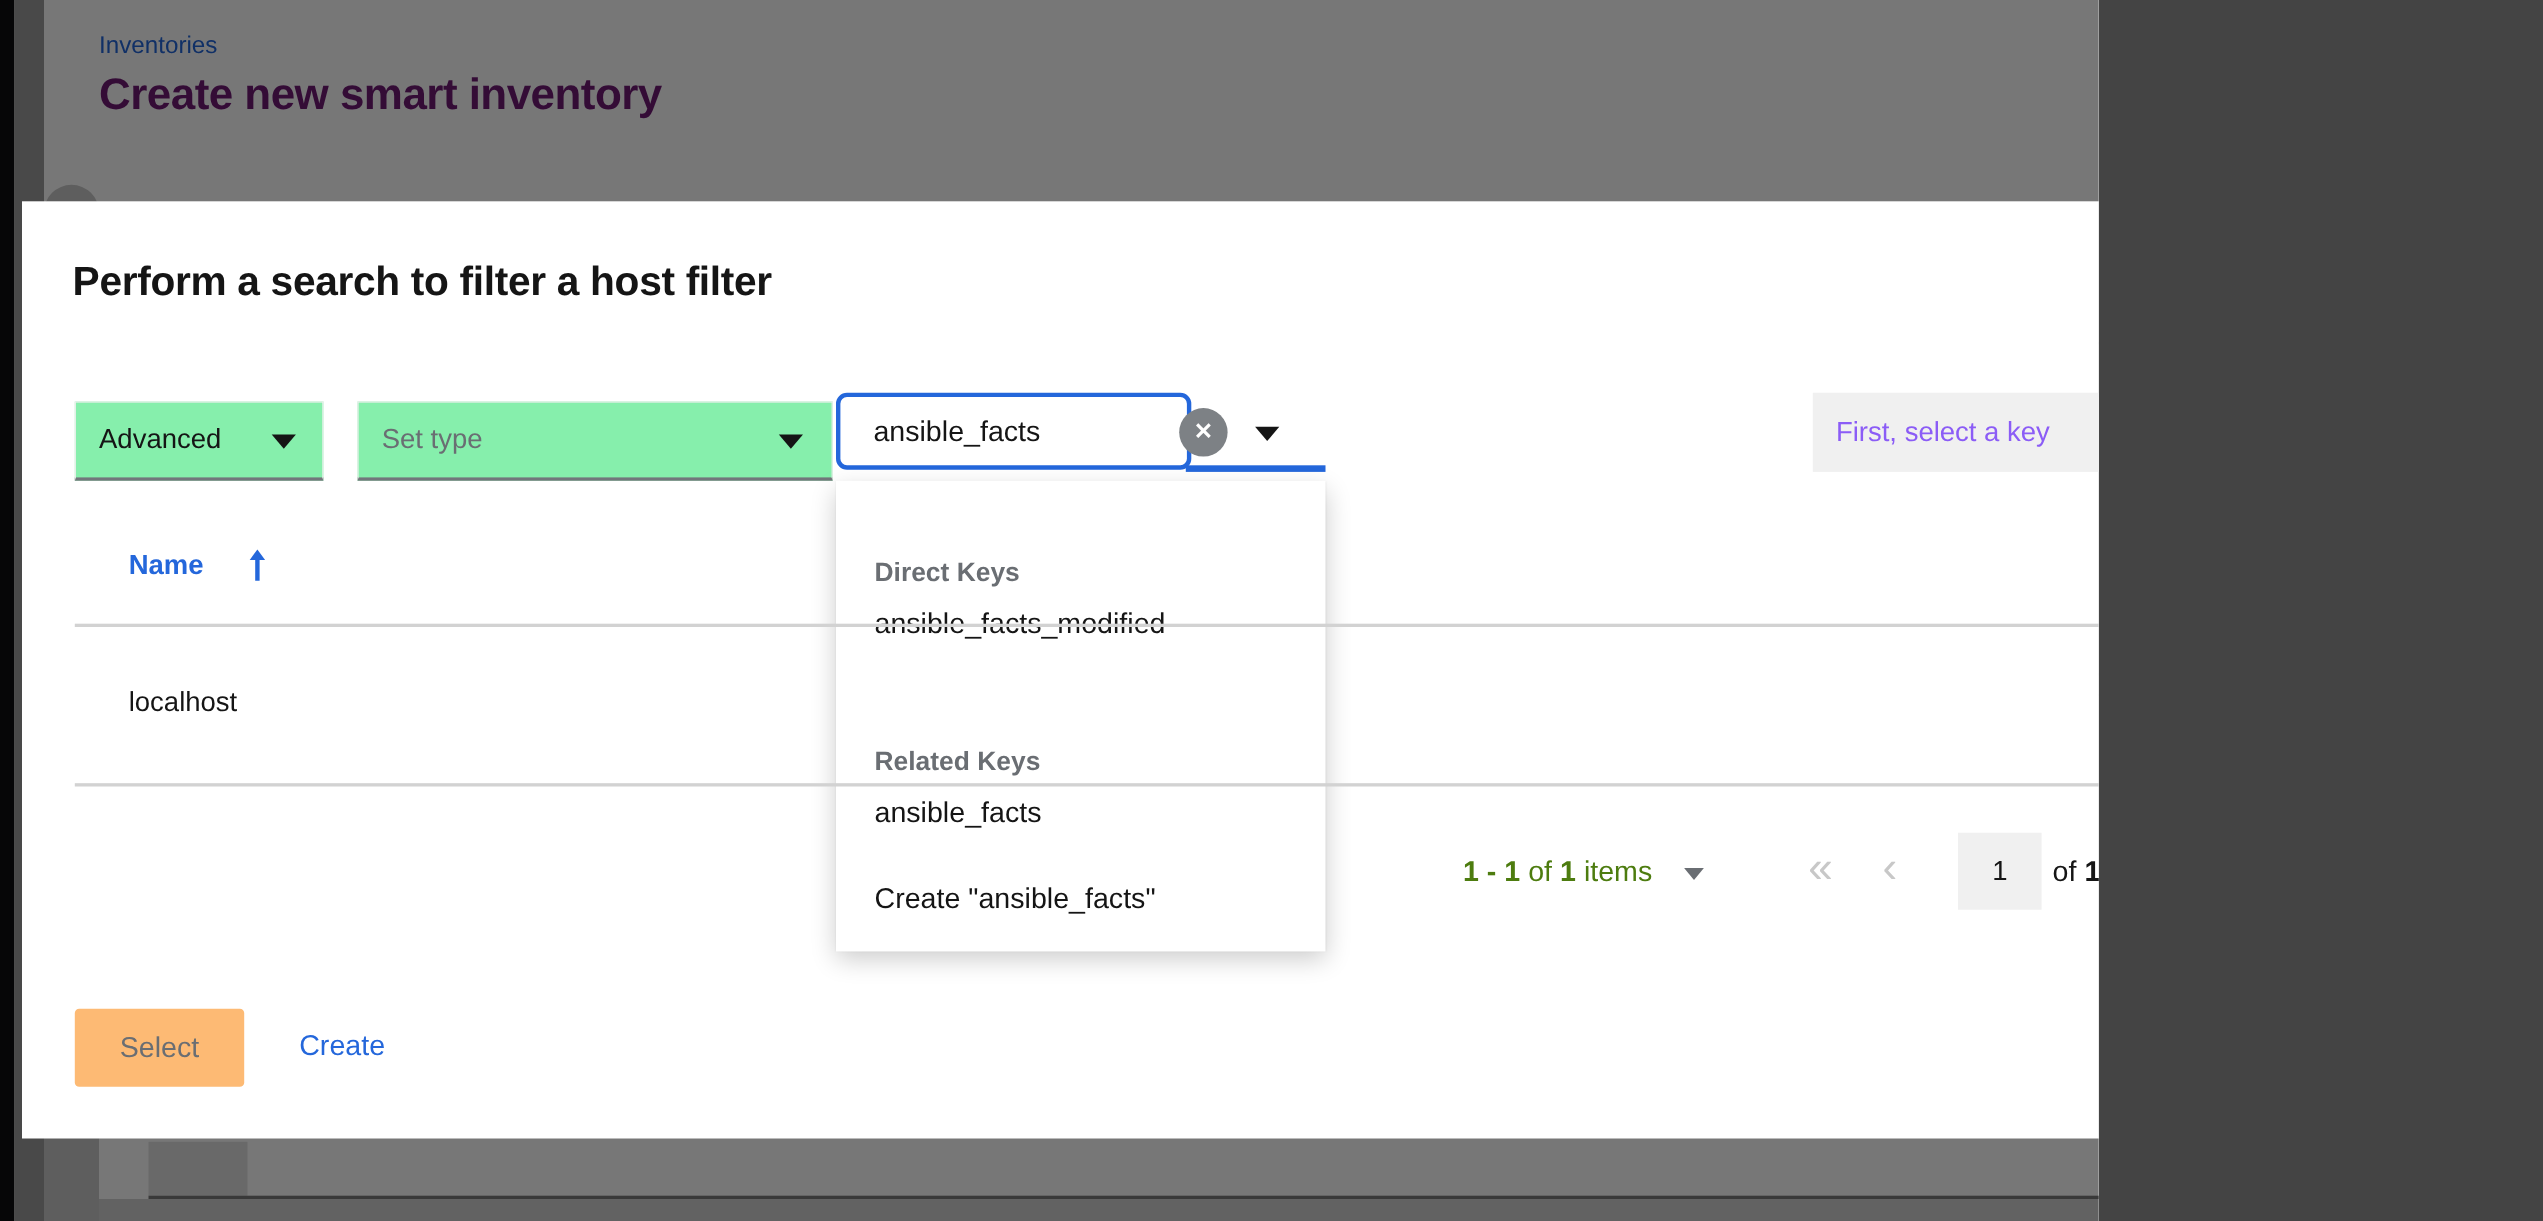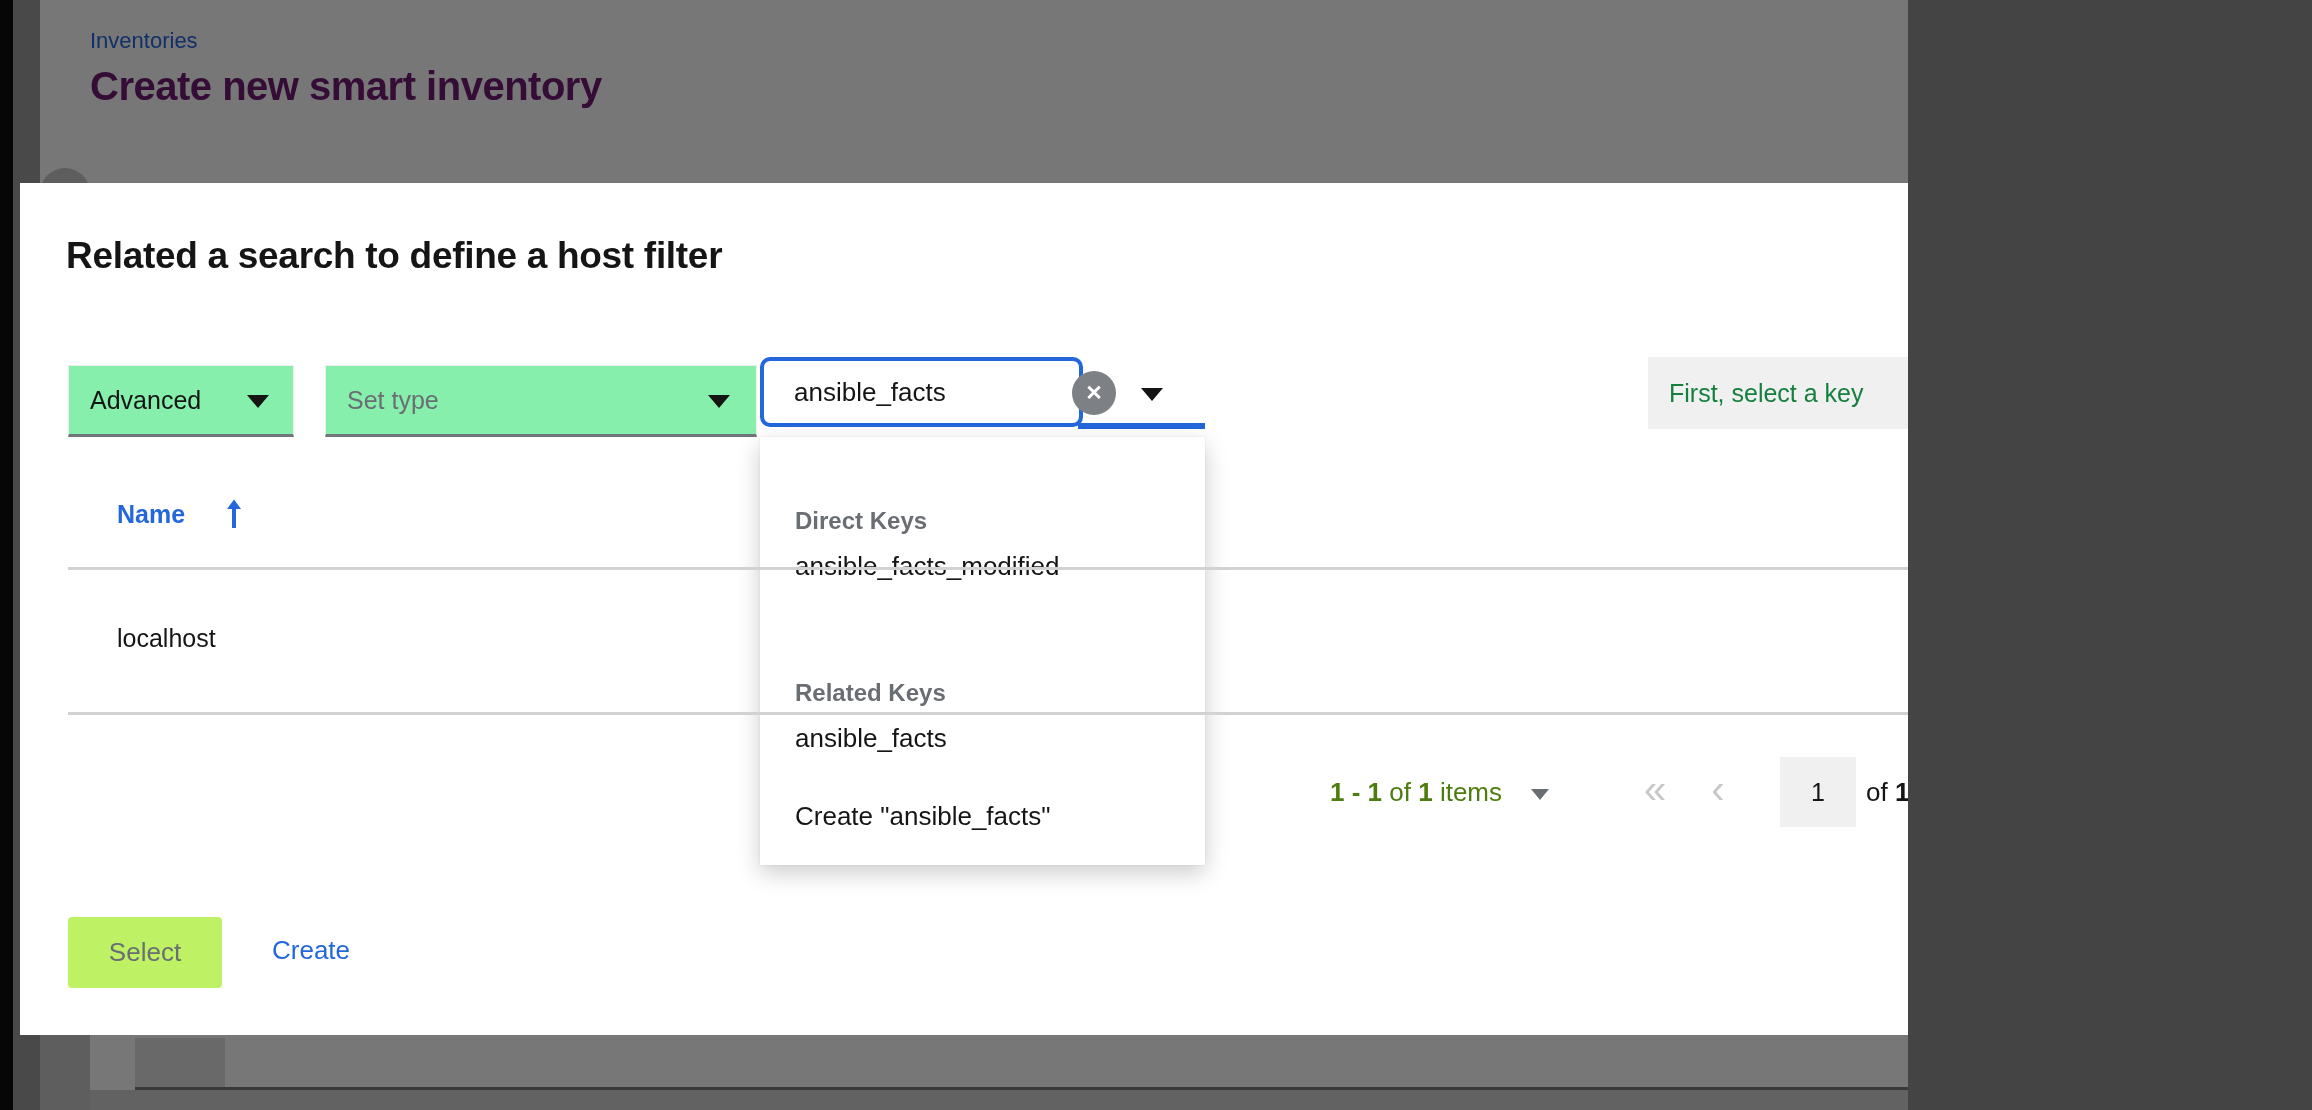--- a/index.html
+++ b/index.html
@@ -52,21 +52,21 @@
   .combo { left:740px; top:174px; width:445px; height:72px; background:#fff; }
   .combo-underline { position:absolute; left:318px; bottom:0; width:127px; height:6px; background:var(--accent,#2467db); }
   .combo-input { position:absolute; left:0; top:0; width:323px; height:70px;
                  border:4px solid var(--accent,#2467db); border-radius:10px; background:#fff; }
   .combo-input .val { position:absolute; left:30px; top:50%; transform:translateY(-50%); font-size:26px; color:#151515; white-space:nowrap; }
   .clear-btn { position:absolute; left:312px; top:14px; width:44px; height:44px; border:none; border-radius:50%;
                background:#7d8185; color:#fff; font-size:21px; font-weight:700; line-height:44px; text-align:center; cursor:pointer; }
   .combo .caret { left:381px; }
 
   .search-box { left:1628px; top:174px; width:440px; height:72px; background:#f0f0f0; }
-  .search-box .tb-label { color:#15803d; }
+  .search-box .tb-label { color:#8b5cf6; }
   .search-icon { position:absolute; right:28px; top:14px; }
 
   .help-btn { left:2092px; top:186px; width:48px; height:48px; border:none; border-radius:50%; background:#6a6e73;
               color:#fff; font-size:28px; font-weight:700; line-height:48px; text-align:center; cursor:pointer; }
 
   
   .menu { left:740px; top:254px; width:445px; height:428px; background:#fff;
           box-shadow:0 8px 22px rgba(0,0,0,0.20), 0 0 2px rgba(0,0,0,0.08); }
   .menu-group { position:absolute; left:35px; font-size:24px; font-weight:700; color:#6a6e73; white-space:nowrap;margin-top:32px; }
   .menu-item  { position:absolute; left:35px; font-size:26px; color:#151515; white-space:nowrap; cursor:pointer; }
@@ -85,21 +85,21 @@
   .caret-sm { display:inline-block; width:0; height:0; margin-left:22px; vertical-align:middle;
               border-left:9px solid transparent; border-right:9px solid transparent; border-top:11px solid #6a6e73; }
   .pag-arrow { top:586px; width:44px; height:44px; font-size:40px; line-height:40px; text-align:center;
                color:#c8c8c8; cursor:default; }
   .pg-first { left:1613px; } .pg-prev { left:1676px; } .pg-next { left:1996px; } .pg-last { left:2058px; }
   .page-input { left:1760px; top:574px; width:76px; height:70px; background:#f0f0f0; border:none;
                 font-size:25px; color:#151515; text-align:center; line-height:70px; }
   .page-of { left:1846px; top:594px; font-size:26px; color:#151515; white-space:nowrap; }
 
   
-  .select-btn { left:48px; top:734px; width:154px; height:71px; background:#bef264; border:none; border-radius:4px;
+  .select-btn { left:48px; top:734px; width:154px; height:71px; background:#fdba74; border:none; border-radius:4px;
                 font-size:26px; color:#6a6e73; cursor:not-allowed; }
   .cancel-link { left:252px; top:752px; font-size:26px; color:var(--accent,#2467db); text-decoration:none; cursor:pointer; }
 
   
   .mscroll-track { left:2210px; top:100px; width:28px; height:380px; background:#f7f7f7; border:1px solid #ededed; }
   .mscroll-thumb { left:2214px; top:106px; width:19px; height:368px; background:#c2c2c2; border-radius:10px; }
 </style>
 </head>
 <body>
 
@@ -117,21 +117,21 @@
     <div class="abs bg-line-d"></div>
     <div class="abs bg-tab"></div>
     <div class="abs bg-editor-border"></div>
     <div class="abs bg-editor-area"></div>
   </div>
 
   <div class="backdrop"></div>
 
   <div class="modal">
 
-    <div class="abs modal-title">Related a search to define a host filter</div>
+    <div class="abs modal-title">Perform a search to filter a host filter</div>
     <button class="abs close-btn">✕</button>
 
     <div class="abs tb-select sel-advanced">
       <span class="tb-label">Advanced</span>
       <span class="caret"></span>
     </div>
 
     <div class="abs tb-select sel-settype">
       <span class="tb-label muted">Set type</span>
       <span class="caret"></span>

